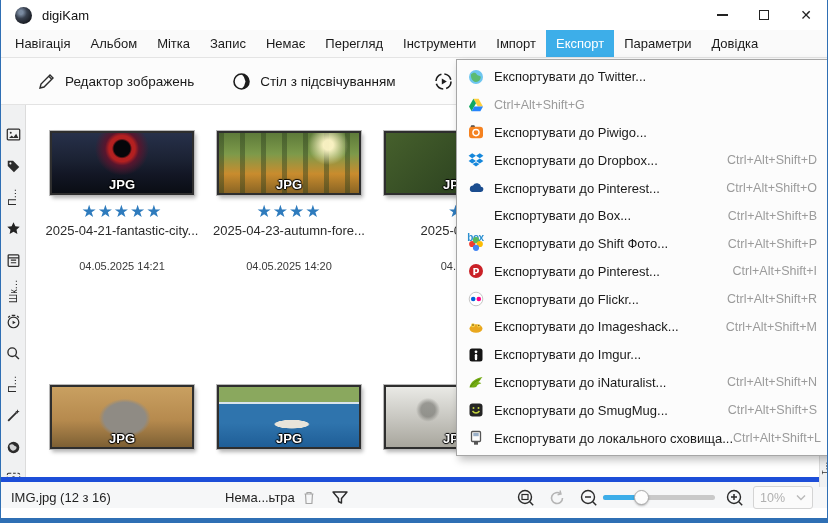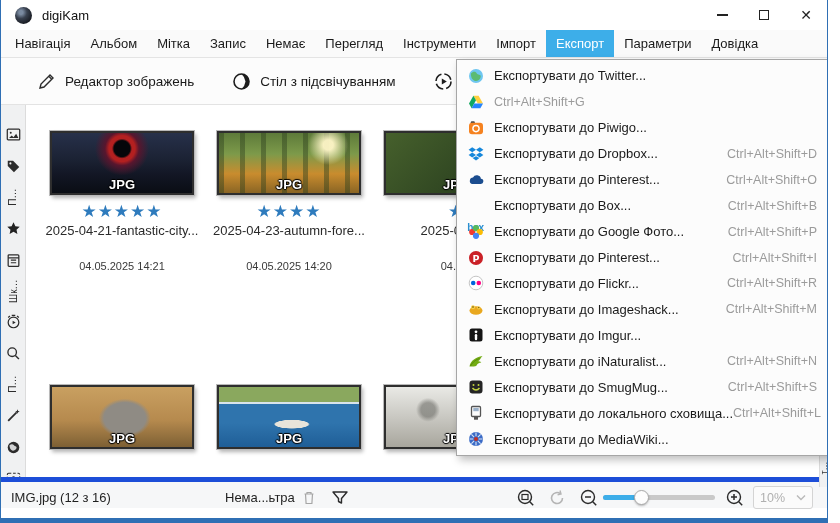--- a/index.html
+++ b/index.html
@@ -318,21 +318,21 @@
 
     <div class="mi">
       <span class="ic">
           <svg width="16" height="16" viewBox="0 0 16 16">
             <circle cx="4.2" cy="8" r="3.1" fill="#f23b2f"></circle>
             <circle cx="8" cy="4.2" r="3.1" fill="#58b95c"></circle>
             <circle cx="11.8" cy="8" r="3.1" fill="#fbbc05"></circle>
             <circle cx="8" cy="11.8" r="3.1" fill="#4285f4"></circle>
           </svg>
         </span>
-      <span class="ml">Експортувати до Google Фото...</span>
+      <span class="ml">Експортувати до Shift Фото...</span>
       <span class="ms">Ctrl+Alt+Shift+P</span>
     </div>
 
     <div class="mi">
       <span class="ic">
           <svg width="16" height="16" viewBox="0 0 16 16">
             <circle cx="8" cy="8" r="7" fill="#ca2127"></circle>
             <text x="8" y="11.6" font-size="9.5" font-weight="bold" fill="#fff" text-anchor="middle" font-family="DejaVu Sans, sans-serif">P</text>
           </svg>
         </span>
@@ -407,31 +407,20 @@
           <svg width="16" height="16" viewBox="0 0 16 16">
             <rect x="3.5" y="1.5" width="9" height="10" rx="1" fill="none" stroke="#555" stroke-width="1.3"></rect>
             <rect x="5.3" y="3" width="5.4" height="3.2" fill="#9ab0c8"></rect>
             <rect x="6" y="11.5" width="4" height="3.2" fill="#555"></rect>
           </svg>
         </span>
       <span class="ml">Експортувати до локального сховища...</span>
       <span class="ms">Ctrl+Alt+Shift+L</span>
     </div>
 
-    <div class="mi">
-      <span class="ic">
-          <svg width="16" height="16" viewBox="0 0 16 16">
-            <circle cx="8" cy="8" r="7" fill="#3b6bc7"></circle>
-            <path d="M8 1.5V5.3M8 10.7v3.8M1.5 8h3.8M10.7 8h3.8M3.4 3.4l2.7 2.7M9.9 9.9l2.7 2.7M12.6 3.4L9.9 6.1M6.1 9.9l-2.7 2.7" stroke="#dbe6f5" stroke-width="1.1"></path>
-            <circle cx="8" cy="8" r="2" fill="#c03028"></circle>
-          </svg>
-        </span>
-      <span class="ml">Експортувати до MediaWiki...</span>
-      <span class="ms"></span>
-    </div>
   </div>
 
   <div class="statusbar">
     <div class="sb-item" style="left:10px;">IMG.jpg (12 з 16)</div>
     <div class="sb-item" style="left:224px;">Нема...ьтра</div>
 
     <div class="sb-item" style="left:300px;">
       <svg width="16" height="17" viewBox="0 0 16 17">
           <path d="M3.5 5h9M6 5V3.5h4V5M4.5 5l.6 9.5h5.8L11.5 5" fill="none" stroke="#a6a6a6" stroke-width="1.2"></path>
         </svg>

